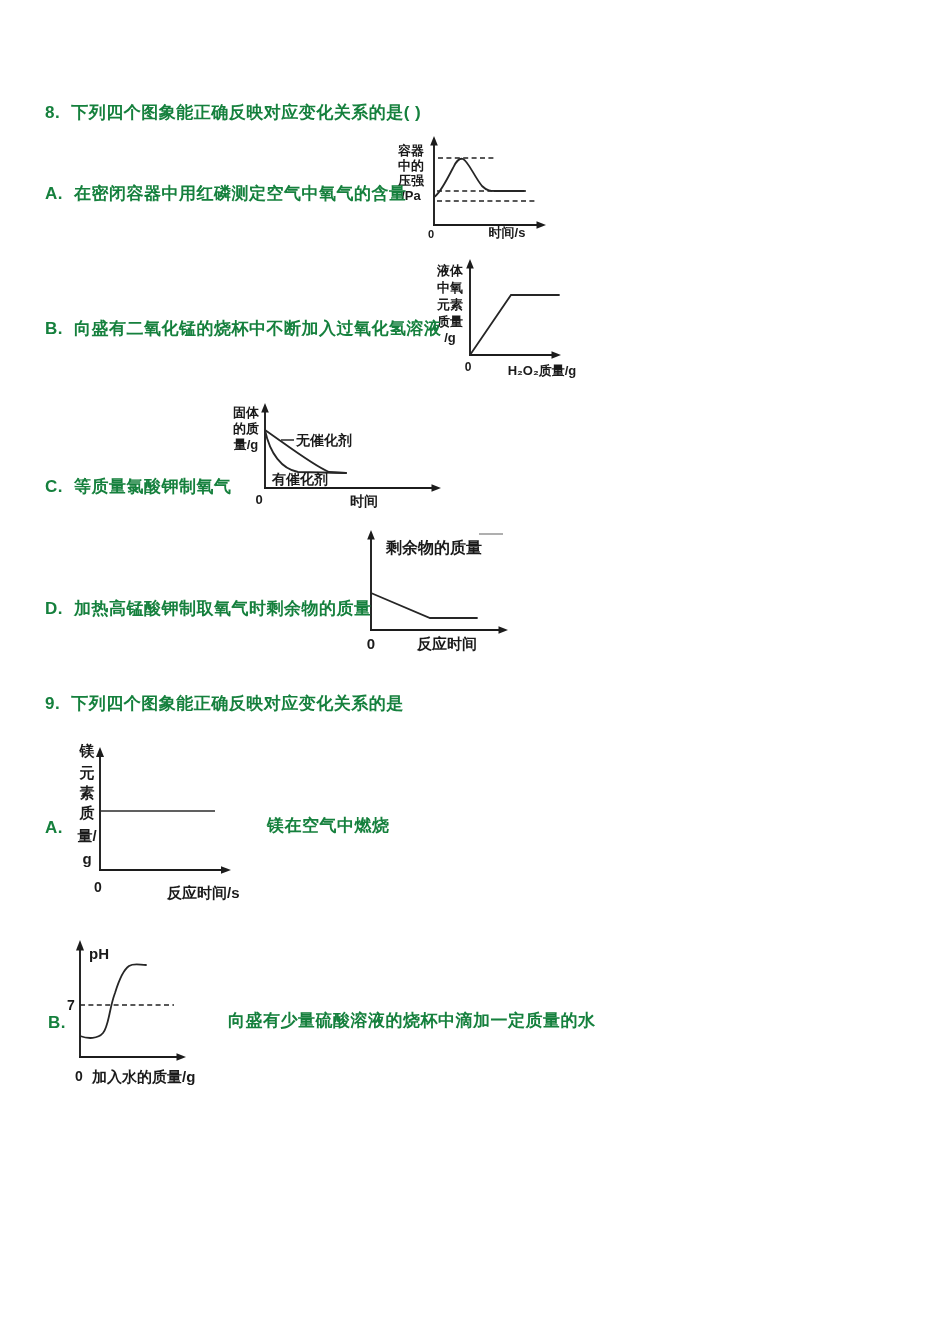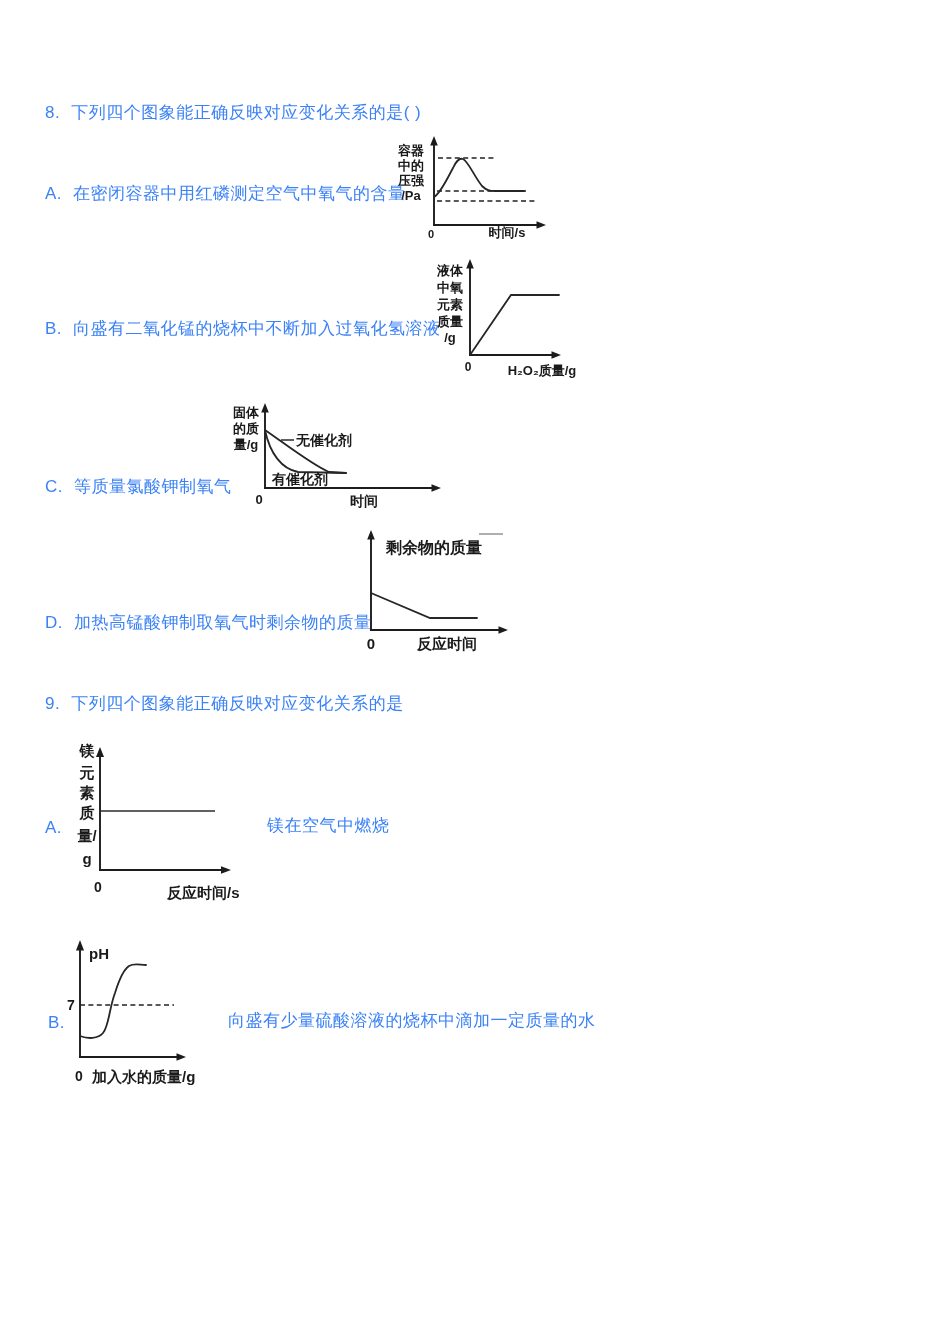--- a/index.html
+++ b/index.html
@@ -5,21 +5,21 @@
   * { margin:0; padding:0; box-sizing:border-box; }
   html,body { background:#ffffff; }
   body {
     width:950px; height:1344px; position:relative;
     font-family:"Liberation Sans", sans-serif;
     color:#111;
   }
   .page { position:absolute; inset:0; background:#fff; }
   .trow {
     position:absolute; white-space:nowrap;
-    font-size:17px; font-weight:normal; color:#3b82f6;
+    font-size:17px; font-weight:bold; color:#15803d;
     letter-spacing:0.5px; line-height:22px;
   }
   .qnum { margin-right:11px; }
   .optlabel { margin-right:11px; }
   svg { position:absolute; overflow:visible; }
   svg text {
     font-family:"Liberation Sans", sans-serif;
     font-weight:bold; fill:#1a1a1a;
   }
   .ax    { stroke:#1c1c1c; stroke-width:1.9; fill:none; stroke-linecap:square; }
@@ -104,21 +104,21 @@
     <polygon class="ah" points="9,0 5.2,9.5 12.8,9.5"></polygon>
     <line class="artifact" x1="117" y1="4" x2="141" y2="4"></line>
     <text x="24" y="23" font-size="16">剩余物的质量</text>
     <path class="curve" d="M9,63 L68,88 L115,88"></path>
     <line class="ax" x1="9" y1="100" x2="139" y2="100"></line>
     <polygon class="ah" points="146,100 136.5,96.2 136.5,103.8"></polygon>
     <text x="9" y="119" font-size="15" text-anchor="middle">0</text>
     <text x="55" y="119" font-size="15">反应时间</text>
   </svg>
 
-  <div class="trow" style="left:45px; top:612px;">
+  <div class="trow" style="left:45px; top:598px;">
     <span class="optlabel">D.</span><span>加热高锰酸钾制取氧气时剩余物的质量</span>
   </div>
 
   <div class="trow" style="left:45px; top:693px;">
     <span class="qnum">9.</span><span>下列四个图象能正确反映对应变化关系的是</span>
   </div>
 
   <div class="trow" style="left:45px; top:817px;">
     <span>A.</span>
   </div>

